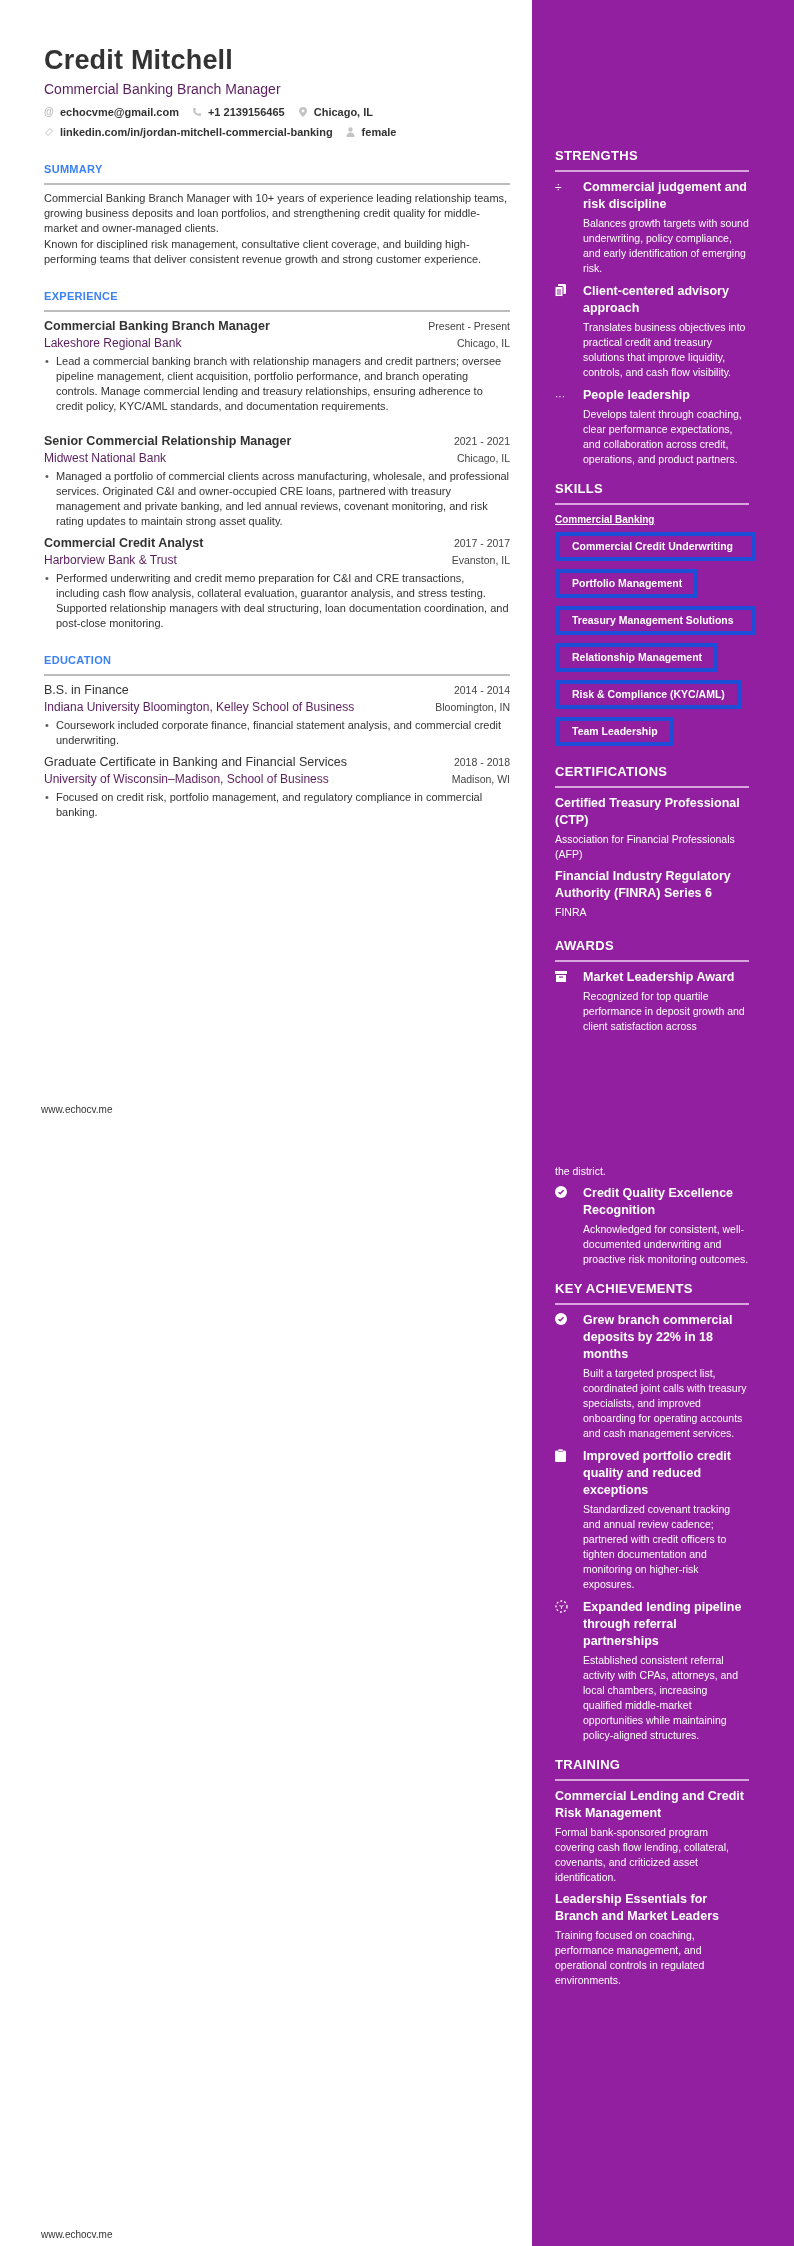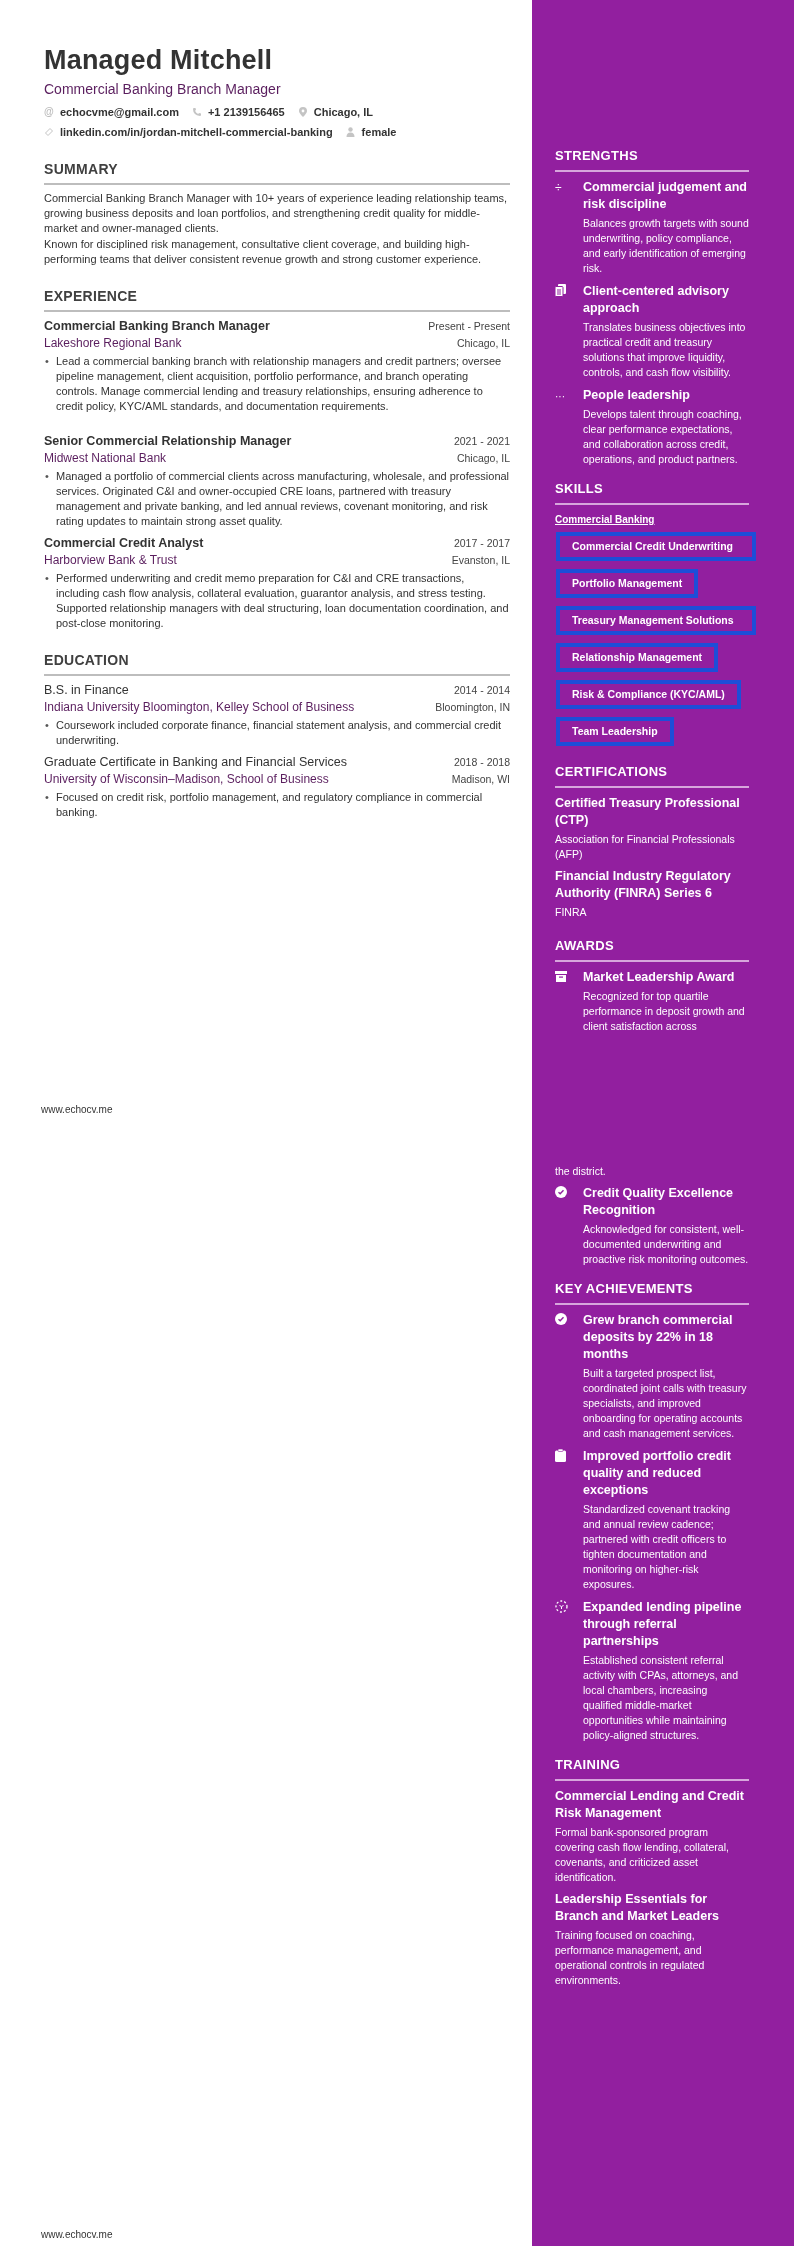--- a/index.html
+++ b/index.html
@@ -4,21 +4,21 @@
 <style>
   html, body { margin:0; padding:0; }
   body { width:794px; height:2246px; position:relative; background:#ffffff; font-family:"Liberation Sans", sans-serif; color:#333333; overflow:hidden; }
   .sidebar-bg { position:absolute; left:532px; top:0; width:262px; height:2246px; background:#921f9f; }
   .main { position:absolute; left:44px; top:44px; width:466px; }
   .name { font-size:27px; font-weight:bold; color:#333; margin:0; line-height:32px; letter-spacing:0.2px; }
   .title { font-size:14px; color:#5a1e5e; margin-top:4px; line-height:18px; }
   .contact-row { display:flex; align-items:center; font-size:11px; font-weight:bold; color:#333; margin-top:4px; height:16px; }
   .contact-item { display:flex; align-items:center; margin-right:13px; }
   .cicon { display:inline-block; width:10px; height:10px; margin-right:6px; color:#bbb; font-size:10px; line-height:10px; text-align:center; }
-  .section-title { font-size:14px; color:#404040; letter-spacing:0.3px; margin:0; line-height:18px; }
+  .section-title { font-size:11px; color:#3b82f6; letter-spacing:0.3px; margin:0; line-height:18px; }
   .rule { height:2px; background:#bdbdbd; margin:5px 0 6px 0; }
   .para { font-size:11px; line-height:15px; color:#333; margin:0; }
   .job-head { display:flex; justify-content:space-between; align-items:baseline; line-height:17px; }
   .job-title { font-size:12.5px; font-weight:bold; color:#333; }
   .edu-title { font-size:12.5px; color:#333; }
   .date { font-size:10.5px; color:#444; }
   .company { font-size:12px; color:#5a1e5e; }
   .loc { font-size:10.5px; color:#444; }
   .bullets { margin:2px 0 0 0; padding-left:12px; list-style:none; }
   .bullets li { font-size:11px; line-height:15px; position:relative; padding-left:0; }
@@ -38,21 +38,21 @@
   .cert-title { font-size:12.5px; font-weight:bold; line-height:17px; }
   .cert-sub { font-size:10.5px; line-height:15px; margin:3px 0 6px 0; }
   .svgic { display:inline-block; vertical-align:middle; }
 </style>
 </head>
 <body>
 
 <div class="sidebar-bg"></div>
 
 <div class="main">
-  <h1 class="name">Managed Mitchell</h1>
+  <h1 class="name">Credit Mitchell</h1>
   <div class="title">Commercial Banking Branch Manager</div>
 
   <div class="contact-row" style="margin-top:6px;">
     <span class="contact-item">
       <span class="cicon">@</span>
       <span>echocvme@gmail.com</span>
     </span>
     <span class="contact-item">
       <span class="cicon"><svg class="svgic" width="10" height="10" viewBox="0 0 10 10">
             <path d="M2 1 L3.5 1 L4 3 L3 3.8 Q4 6 6.2 7 L7 6 L9 6.5 L9 8 Q9 9 8 9 Q1 8 1 2 Q1 1 2 1Z" fill="#c4c4c4"></path>

